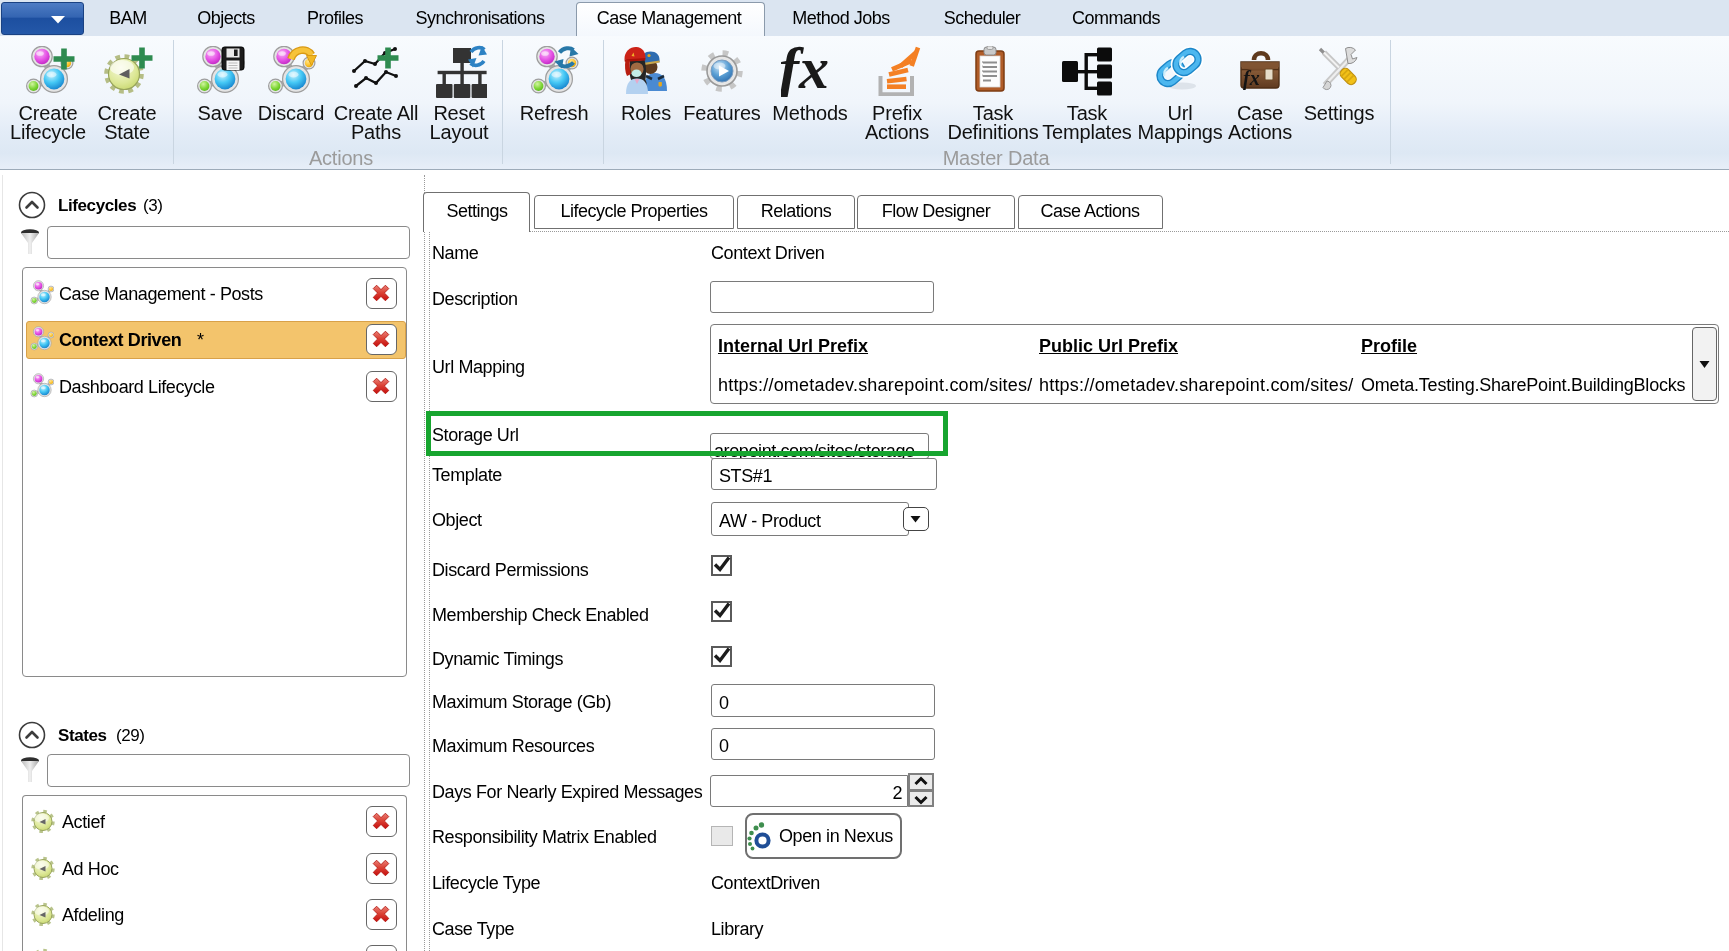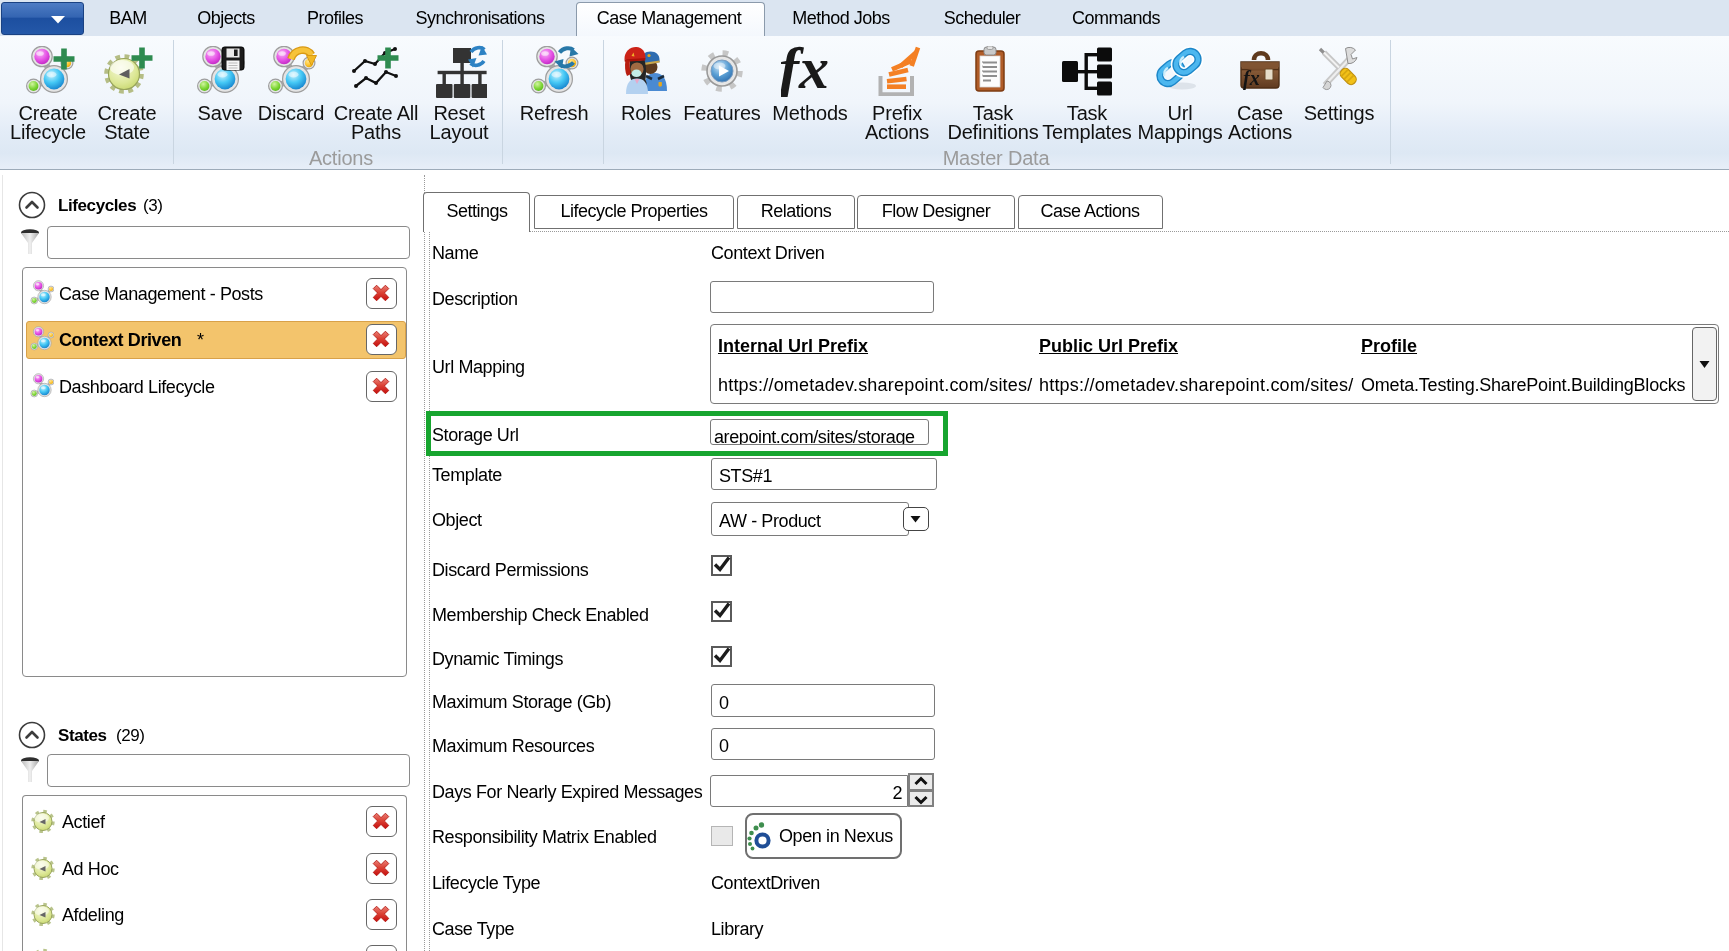--- a/index.html
+++ b/index.html
@@ -433,21 +433,21 @@
 <div class="abs" style="left:1692px;top:327px;width:25px;height:74px;background:#f2f2f2;border:1px solid #666;border-radius:4px;box-sizing:border-box"><svg width="23" height="72" viewBox="0 0 23 72">
       <path d="M6.5 33 L16.5 33 L11.5 40 Z" fill="#111"></path>
     </svg></div>
 <div class="lbl" style="left:718px;top:337px;font-weight:bold;text-decoration:underline;letter-spacing:0">Internal Url Prefix</div>
 <div class="lbl" style="left:1039px;top:337px;font-weight:bold;text-decoration:underline;letter-spacing:0">Public Url Prefix</div>
 <div class="lbl" style="left:1361px;top:337px;font-weight:bold;text-decoration:underline;letter-spacing:0">Profile</div>
 <div class="lbl" style="left:718px;top:376px;letter-spacing:0.2px">https://ometadev.sharepoint.com/sites/</div>
 <div class="lbl" style="left:1039px;top:376px;letter-spacing:0.2px">https://ometadev.sharepoint.com/sites/</div>
 <div class="lbl" style="left:1361px;top:376px;letter-spacing:-0.2px">Ometa.Testing.SharePoint.BuildingBlocks</div>
 <div class="lbl" style="left:432px;top:426px">Storage Url</div>
-<div class="tb" style="left:710px;top:419px;width:219px;height:26px;overflow:hidden">
+<div class="tb" style="left:710px;top:433px;width:219px;height:26px;overflow:hidden">
     <span style="position:absolute;left:3px;top:7px">arepoint.com/sites/storage</span>
   </div>
 <div class="abs" style="left:426px;top:411px;width:522px;height:45px;border:5px solid #17a52f;box-sizing:border-box"></div>
 <div class="lbl" style="left:432px;top:466px">Template</div>
 <div class="tb" style="left:711px;top:458px;width:226px;height:32px">
     <span style="position:absolute;left:7px;top:7px">STS#1</span>
   </div>
 <div class="lbl" style="left:432px;top:511px">Object</div>
 <div class="tb" style="left:711px;top:502px;width:198px;height:34px">
     <span style="position:absolute;left:7px;top:8px">AW - Product</span>

